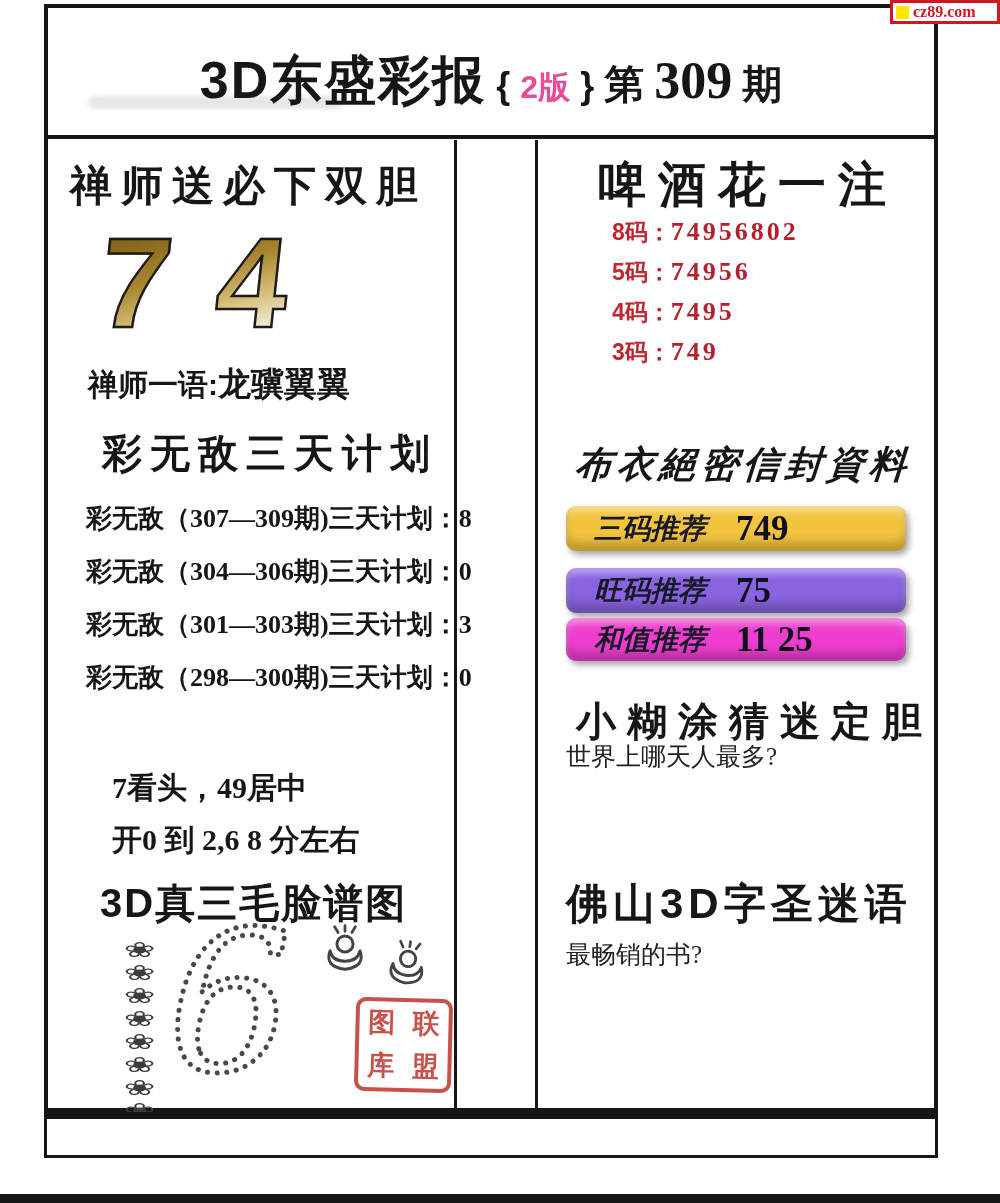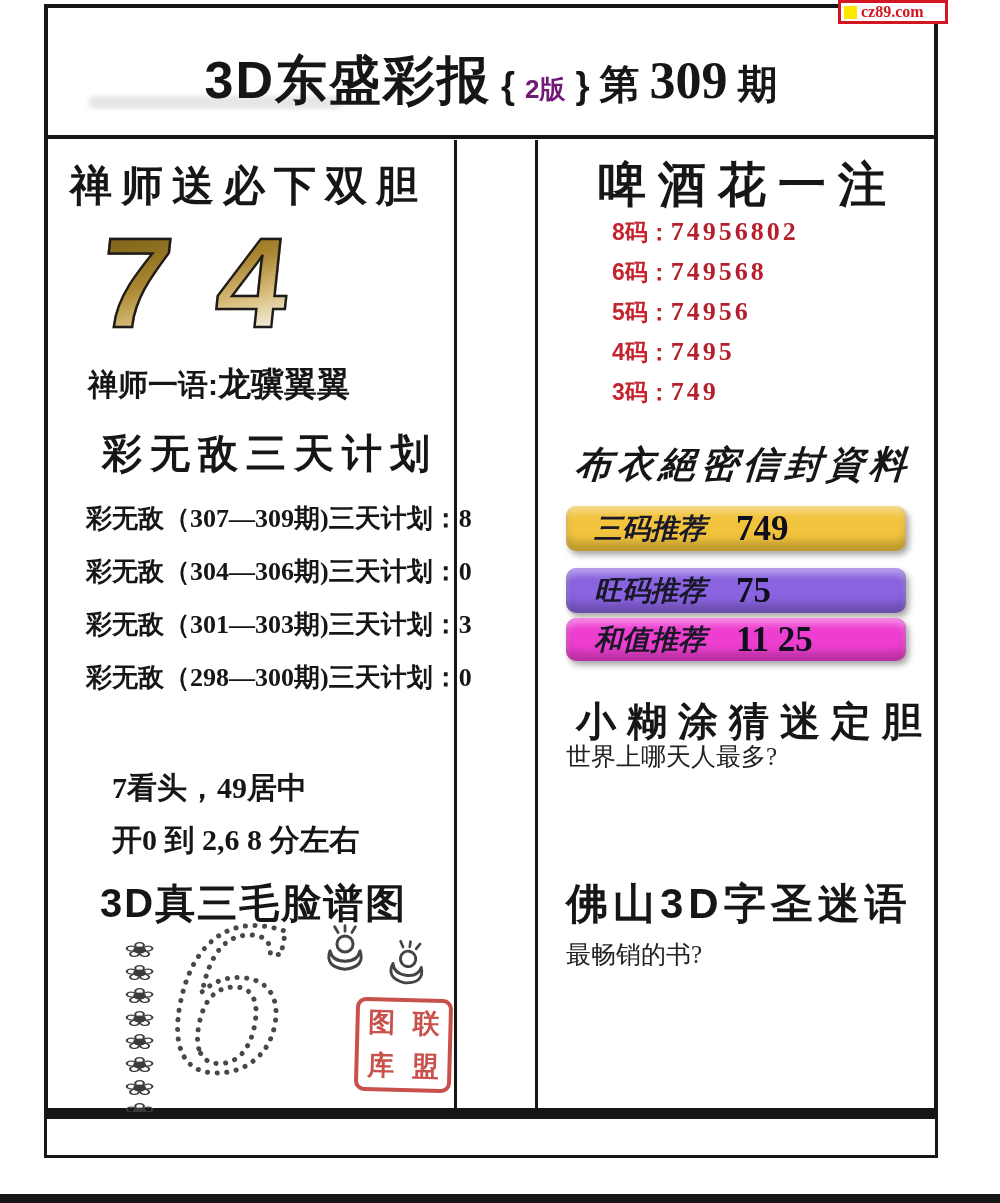--- a/index.html
+++ b/index.html
@@ -10,32 +10,32 @@
   .main-box{position:absolute;left:44px;top:4px;width:894px;height:1108px;
             border:4px solid #161616;box-sizing:border-box;background:#fff;}
   .header-divider{position:absolute;left:48px;top:135px;width:886px;height:4px;background:#161616;}
   .vline{position:absolute;top:140px;height:972px;width:3px;background:#161616;}
   .vline1{left:454px;} .vline2{left:535px;}
   .footer-box{position:absolute;left:44px;top:1112px;width:894px;height:46px;
               border:3px solid #161616;border-top-width:7px;box-sizing:border-box;background:#fff;}
   .bottom-bar{position:absolute;left:0;top:1194px;width:1000px;height:9px;background:#161616;}
 
   
-  .site-badge{position:absolute;left:838px;top:0;width:110px;height:24px;box-sizing:border-box;
+  .site-badge{position:absolute;left:890px;top:0;width:110px;height:24px;box-sizing:border-box;
               border:3px solid #d11622;background:#fff;display:flex;align-items:center;gap:4px;
               padding:0 3px;z-index:6;}
   .site-badge .sq{width:13px;height:13px;background:#ffe800;flex:0 0 auto;}
   .site-badge .txt{font-family:"Liberation Serif",serif;font-weight:bold;font-size:16px;color:#d11622;white-space:nowrap;}
 
   
   .masthead{position:absolute;left:44px;top:30px;width:894px;height:100px;display:flex;
             justify-content:center;align-items:baseline;gap:10px;white-space:nowrap;}
   .mh-title{font-size:52px;font-weight:bold;letter-spacing:2px;line-height:100px;}
   .mh-brace{font-size:36px;font-weight:bold;}
-  .mh-edition{font-size:26px;font-weight:bold;color:#701a75;}
+  .mh-edition{font-size:32px;font-weight:bold;color:#ec4899;}
   .mh-issue-prefix,.mh-issue-suffix{font-size:40px;font-weight:bold;}
   .mh-issue-no{font-size:52px;font-weight:bold;font-family:"Liberation Serif",serif;}
   .smudge{position:absolute;left:88px;top:96px;width:255px;height:13px;background:#d9d9d9;
           border-radius:7px;filter:blur(2px);opacity:.65;}
 
   
   .abs{position:absolute;}
   .h-sans{font-weight:bold;white-space:nowrap;}
 
   
@@ -151,21 +151,20 @@
   <div class="abs seal">
     <span>图</span>
     <span>联</span>
     <span>库</span>
     <span>盟</span>
   </div>
 
   <div class="abs h-sans beer-title">啤酒花一注</div>
   <div class="abs codes">
     <div class="code-row"><span class="code-label">8码：</span><span class="code-value">74956802</span></div>
-    <div class="code-row"><span class="code-label">6码：</span><span class="code-value">749568</span></div>
     <div class="code-row"><span class="code-label">5码：</span><span class="code-value">74956</span></div>
     <div class="code-row"><span class="code-label">4码：</span><span class="code-value">7495</span></div>
     <div class="code-row"><span class="code-label">3码：</span><span class="code-value">749</span></div>
   </div>
 
   <div class="abs env-title">布衣絕密信封資料</div>
 
   <div class="bar bar-yellow">
     <span class="bar-label">三码推荐</span>
     <span class="bar-value">749</span>

